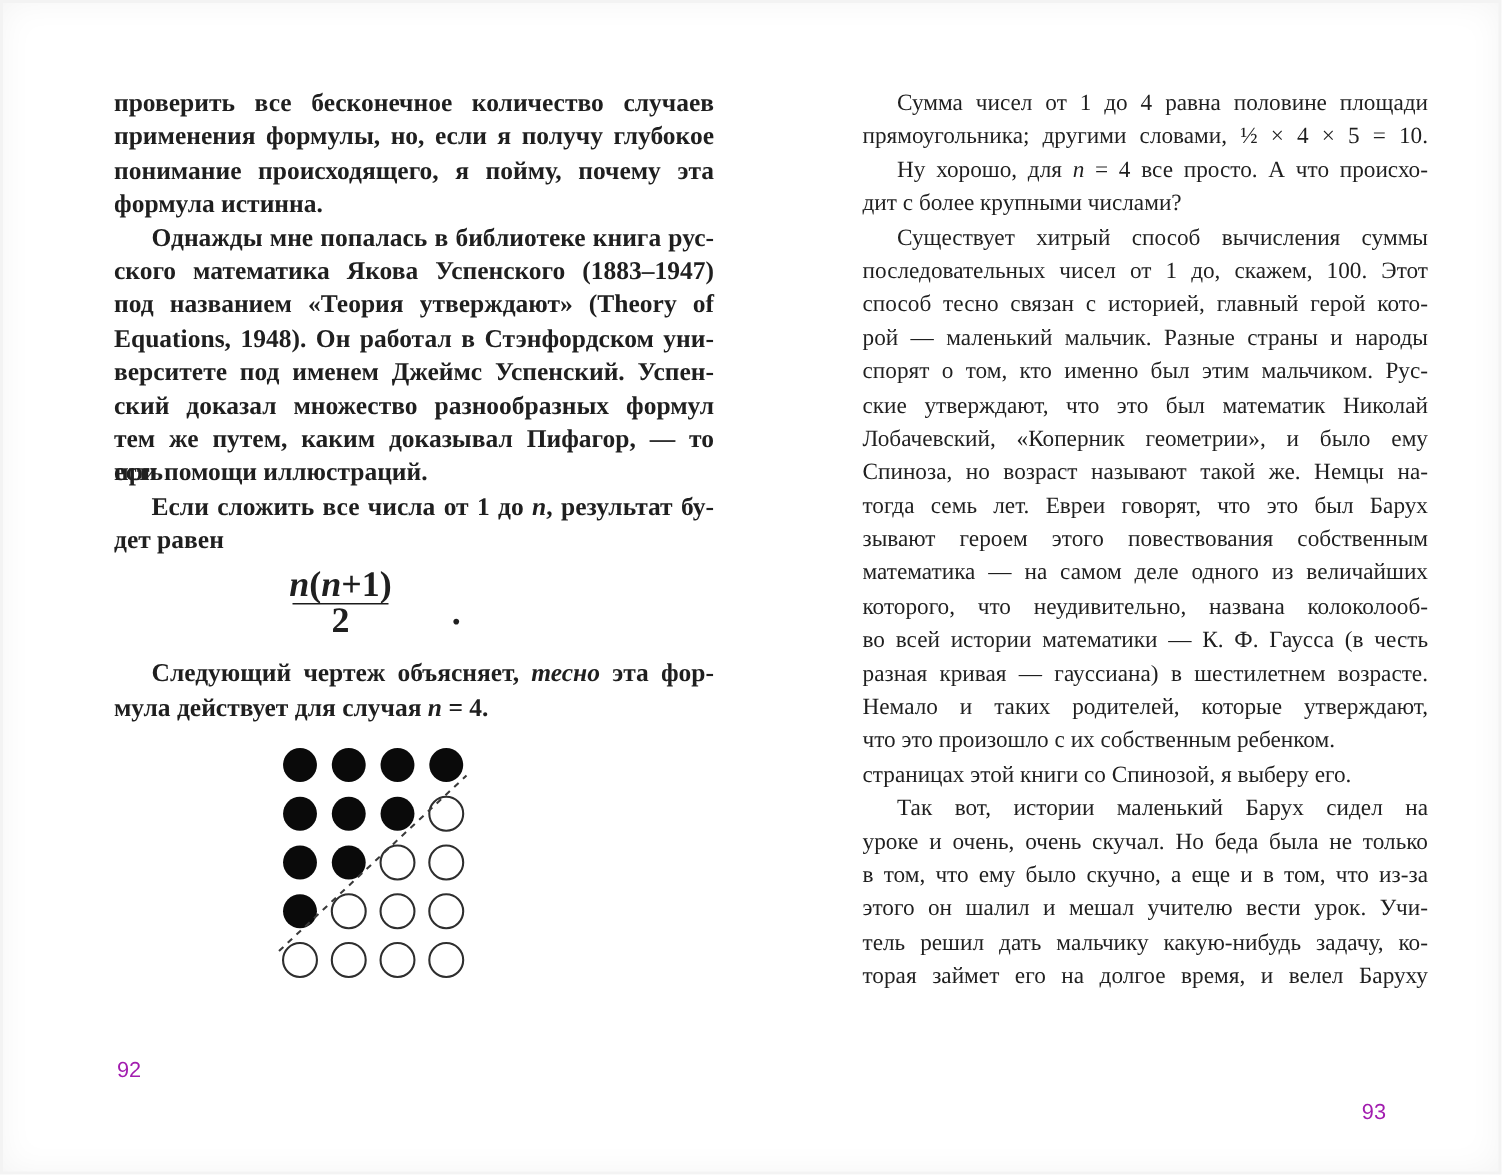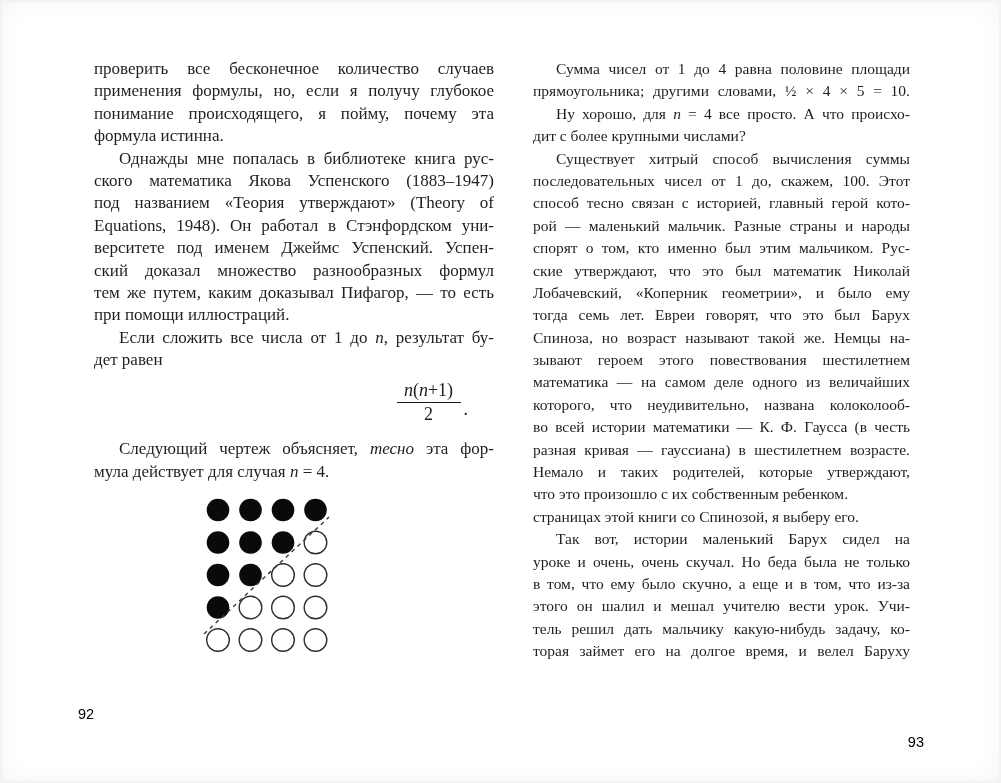--- a/index.html
+++ b/index.html
@@ -6,51 +6,52 @@
   .canvas{
     position:relative;
     width:1001px;height:783px;
     background:#ffffff;
     overflow:hidden;
     font-family:"Liberation Serif","DejaVu Serif",serif;
     color:#1f1f1f;
     box-shadow: inset 0 0 0 2px #f3f3f3, inset 0 0 24px rgba(0,0,0,0.05);
   }
   .text-col{position:absolute;top:58px;}
-  .left-col{left:94px;width:400px;font-size:17px;}
-  .right-col{left:533px;width:377px;font-size:15.5px;}
+  .left-col{left:76px;width:400px;font-size:17px;font-weight:bold;}
+  .right-col{left:575px;width:377px;font-size:15.5px;}
   .line{
     line-height:22.4px;height:22.4px;
     text-align:justify;text-align-last:justify;
     white-space:normal;
   }
   .line.last{text-align-last:left;}
   .left-col .line.indent{text-indent:25px;}
   .right-col .line.indent{text-indent:23px;}
   em{font-style:italic;}
 
   .formula{
-    display:flex;justify-content:flex-end;align-items:flex-start;
+    display:flex;justify-content:center;align-items:flex-start;
     height:50px;margin:8px 0 9px;
     transform:translateX(-26px);
-    font-size:18px;
+    font-size:24px;
+    gap:37px;
   }
   .frac{display:flex;flex-direction:column;align-items:center;}
   .frac .num{line-height:22px;}
   .frac .bar{width:64px;border-top:1.6px solid #1c1c1c;margin:1px 0 0;}
   .frac .den{line-height:22px;}
   .fperiod{align-self:center;margin-left:3px;margin-top:10px;}
 
   .diagram{margin:9px 0 0 107px;height:162px;}
   .diagram svg{display:block;}
 
   .pagenum{
     position:absolute;top:706px;
     font-family:"Liberation Sans","DejaVu Sans",sans-serif;
-    font-size:14.5px;color:#000000;
+    font-size:14.5px;color:#a21caf;
   }
   .left-num{left:78px;}
   .right-num{left:547px;width:377px;text-align:right;margin-top:28px;}
 </style>
 </head>
 <body>
 
 <div class="canvas">
 
   <div class="text-col left-col">
@@ -117,23 +118,23 @@
       <div class="line">прямоугольника; другими словами, ½ × 4 × 5 = 10.</div>
       <div class="line indent">Ну хорошо, для <em>n</em> = 4 все просто. А что происхо-</div>
       <div class="line last">дит с более крупными числами?</div>
       <div class="line indent">Существует хитрый способ вычисления суммы</div>
       <div class="line">последовательных чисел от 1 до, скажем, 100. Этот</div>
       <div class="line">способ тесно связан с историей, главный герой кото-</div>
       <div class="line">рой — маленький мальчик. Разные страны и народы</div>
       <div class="line">спорят о том, кто именно был этим мальчиком. Рус-</div>
       <div class="line">ские утверждают, что это был математик Николай</div>
       <div class="line">Лобачевский, «Коперник геометрии», и было ему</div>
+      <div class="line">Спиноза, но возраст называют такой же. Немцы на-</div>
       <div class="line">тогда семь лет. Евреи говорят, что это был Барух</div>
-      <div class="line">Спиноза, но возраст называют такой же. Немцы на-</div>
-      <div class="line">зывают героем этого повествования шестилетнем</div>
+      <div class="line">зывают героем этого повествования собственным</div>
       <div class="line">математика — на самом деле одного из величайших</div>
       <div class="line">которого, что неудивительно, названа колоколооб-</div>
       <div class="line">во всей истории математики — К. Ф. Гаусса (в честь</div>
       <div class="line">разная кривая — гауссиана) в шестилетнем возрасте.</div>
       <div class="line">Немало и таких родителей, которые утверждают,</div>
       <div class="line last">что это произошло с их собственным ребенком.</div>
       <div class="line last">страницах этой книги со Спинозой, я выберу его.</div>
       <div class="line indent">Так вот, истории маленький Барух сидел на</div>
       <div class="line">уроке и очень, очень скучал. Но беда была не только</div>
       <div class="line">в том, что ему было скучно, а еще и в том, что из-за</div>

